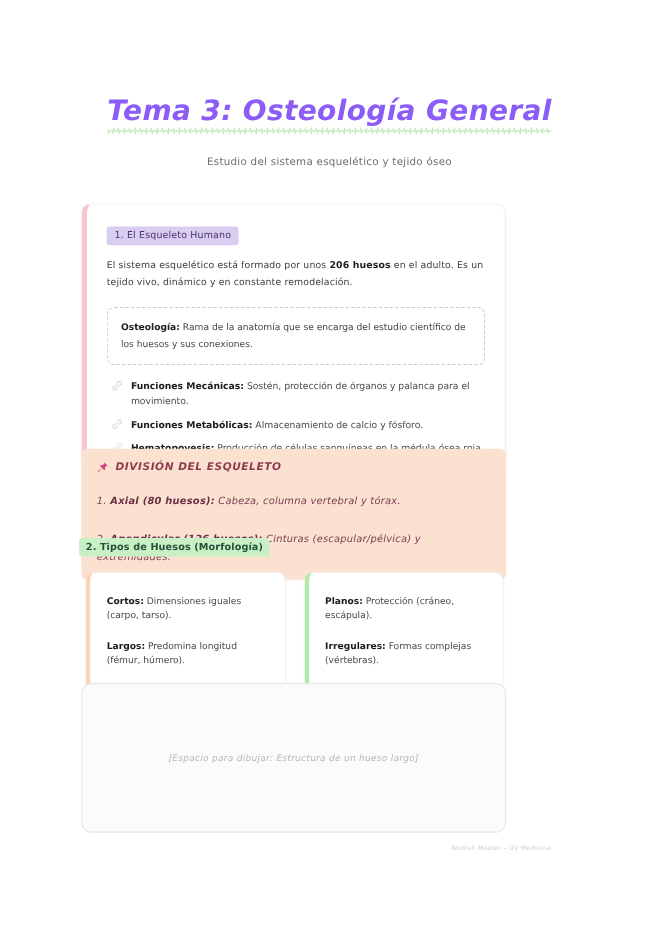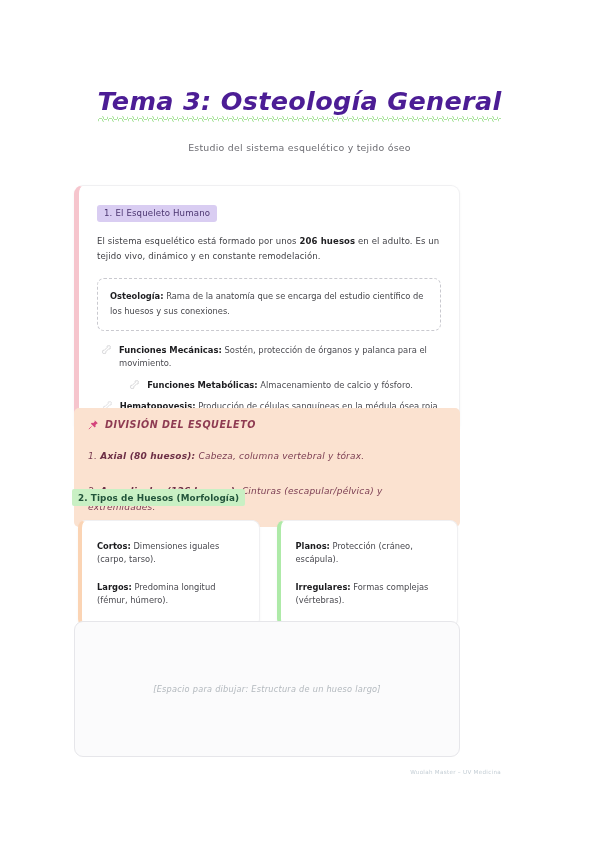--- a/index.html
+++ b/index.html
@@ -29,21 +29,21 @@
     padding-top: 86px;
   }
   .doc-title {
     display: inline-block;
     position: relative;
     font-family: "DejaVu Sans", sans-serif;
     font-weight: bold;
     font-style: italic;
     font-size: 25.5px;
     letter-spacing: 0.3px;
-    color: #4c1d95;
+    color: #8b5cf6;
     padding-bottom: 4px;
   }
   .doc-title::after {
     content: "";
     position: absolute;
     left: 1px; right: 1px;
     bottom: -2px;
     height: 6px;
     background-image:
       radial-gradient(circle at 2.5px 5.2px, rgba(161,226,146,0) 2.0px, #a9e39c 2.1px, #a9e39c 3.0px, rgba(161,226,146,0) 3.1px),
@@ -111,21 +111,20 @@
     padding-left: 4px;
   }
   .fn-item {
     display: flex;
     align-items: flex-start;
     gap: 7px;
     font-size: 8.4px;
     line-height: 1.6;
     color: #4a4a50;
     margin-bottom: 8px;
-    justify-content: center;
   }
   .fn-item:last-child { margin-bottom: 2px; }
   .fn-item b { color: #1c1c1f; }
   .bone-ico {
     flex: 0 0 auto;
     width: 11px; height: 11px;
     margin-top: 1px;
     opacity: .55;
   }
 

